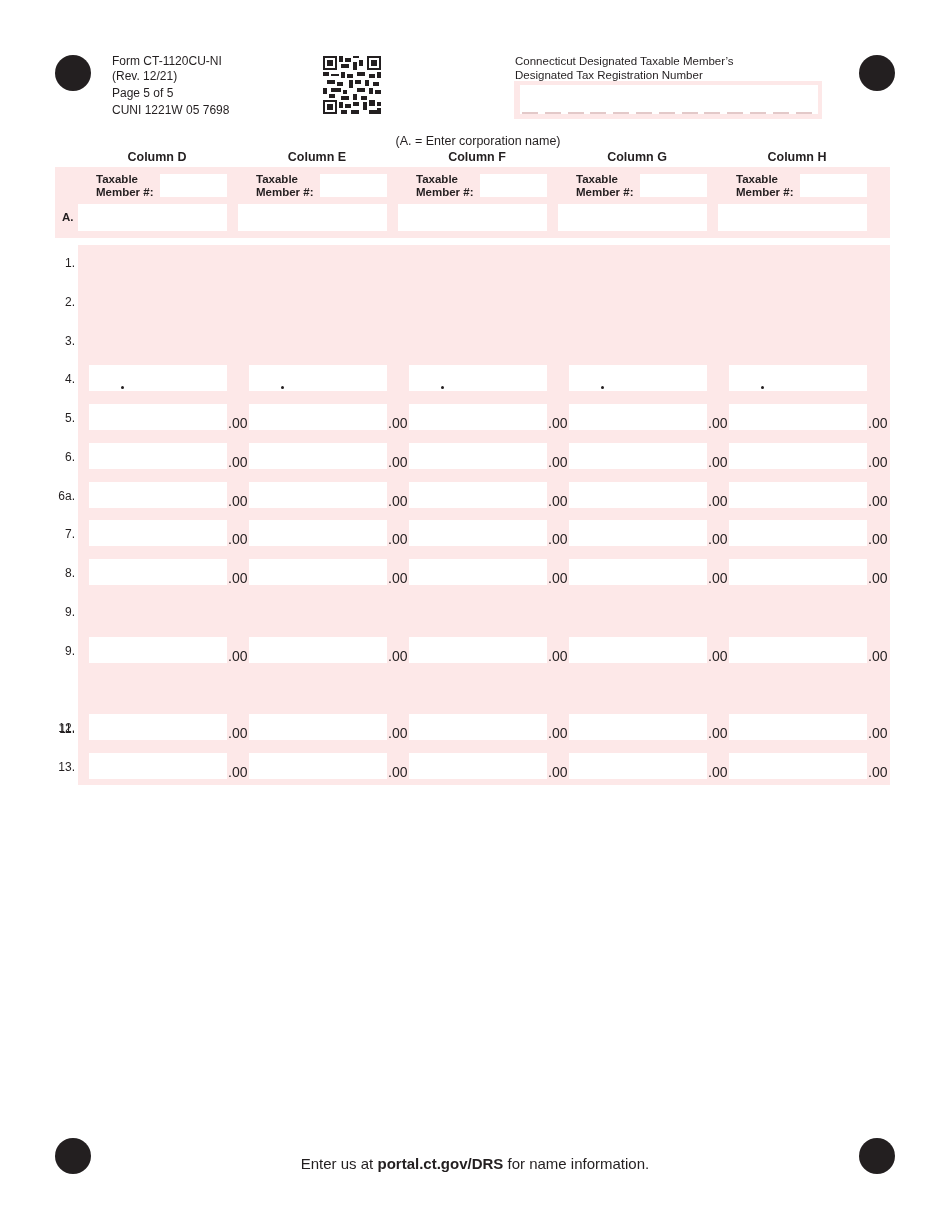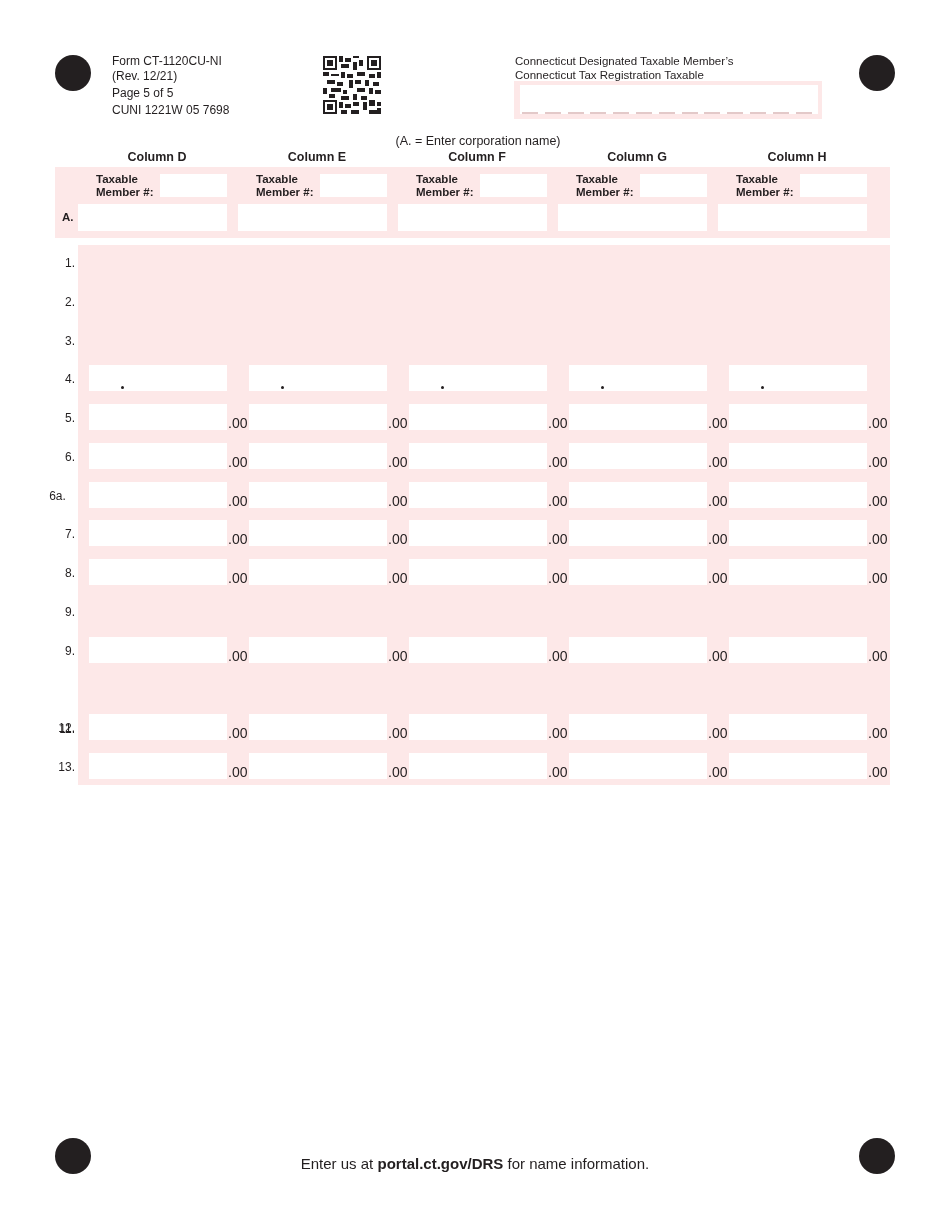--- a/index.html
+++ b/index.html
@@ -93,21 +93,21 @@
   <rect x="23" y="22" width="3" height="3" fill="#231f20"></rect>
     <rect x="27" y="23" width="2" height="2" fill="#231f20"></rect>
     <rect x="9" y="27" width="3" height="2" fill="#231f20"></rect>
   <rect x="14" y="27" width="4" height="2" fill="#231f20"></rect>
     <rect x="23" y="27" width="4" height="2" fill="#231f20"></rect>
     <rect x="27" y="26" width="2" height="3" fill="#231f20"></rect>
 </svg>
 
 <div class="abs reg-label">
   <div>Connecticut Designated Taxable Member’s</div>
-  <div>Connecticut Tax Registration Taxable</div>
+  <div>Designated Tax Registration Number</div>
 </div>
 <div class="abs reg-box-outer"></div>
 <div class="abs reg-box-inner"></div>
 <div id="reg-dashes">
     <div class="reg-dash" style="left: 522px;"></div>
     <div class="reg-dash" style="left: 544.8px;"></div>
     <div class="reg-dash" style="left: 567.6px;"></div>
     <div class="reg-dash" style="left: 590.4px;"></div>
     <div class="reg-dash" style="left: 613.2px;"></div>
     <div class="reg-dash" style="left: 636px;"></div>
@@ -193,21 +193,21 @@
     <div class="abs entry-box" style="left: 89px; top: 442.75px;"></div>
     <div class="abs cents" style="left: 228px; top: 453.75px;">.00</div>
     <div class="abs entry-box" style="left: 249px; top: 442.75px;"></div>
     <div class="abs cents" style="left: 388px; top: 453.75px;">.00</div>
     <div class="abs entry-box" style="left: 409px; top: 442.75px;"></div>
     <div class="abs cents" style="left: 548px; top: 453.75px;">.00</div>
     <div class="abs entry-box" style="left: 569px; top: 442.75px;"></div>
     <div class="abs cents" style="left: 708px; top: 453.75px;">.00</div>
     <div class="abs entry-box" style="left: 729px; top: 442.75px;"></div>
     <div class="abs cents" style="left: 868px; top: 453.75px;">.00</div>
-    <div class="abs line-label" style="top: 488.5px; text-align: center;">6a.</div>
+    <div class="abs line-label" style="top: 488.5px;">6a.</div>
     <div class="abs entry-box" style="left: 89px; top: 481.5px;"></div>
     <div class="abs cents" style="left: 228px; top: 492.5px;">.00</div>
     <div class="abs entry-box" style="left: 249px; top: 481.5px;"></div>
     <div class="abs cents" style="left: 388px; top: 492.5px;">.00</div>
     <div class="abs entry-box" style="left: 409px; top: 481.5px;"></div>
     <div class="abs cents" style="left: 548px; top: 492.5px;">.00</div>
     <div class="abs entry-box" style="left: 569px; top: 481.5px;"></div>
     <div class="abs cents" style="left: 708px; top: 492.5px;">.00</div>
     <div class="abs entry-box" style="left: 729px; top: 481.5px;"></div>
     <div class="abs cents" style="left: 868px; top: 492.5px;">.00</div>

